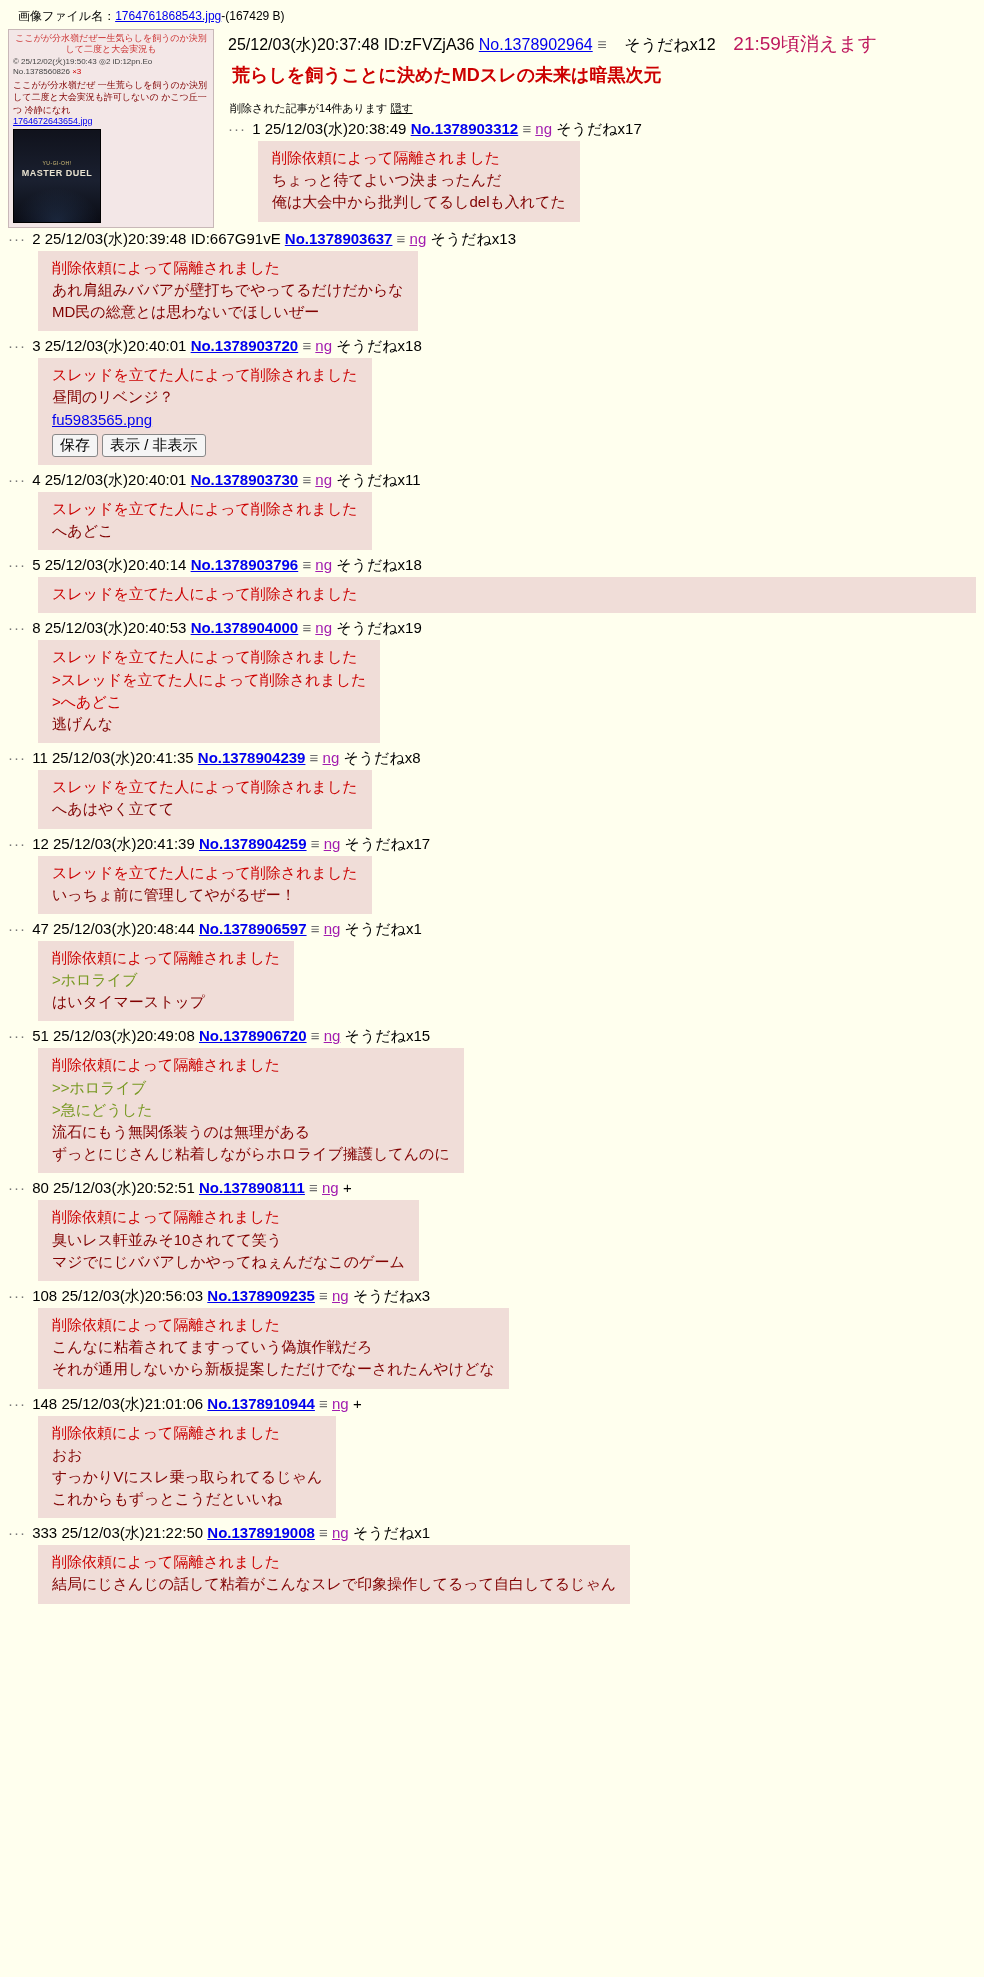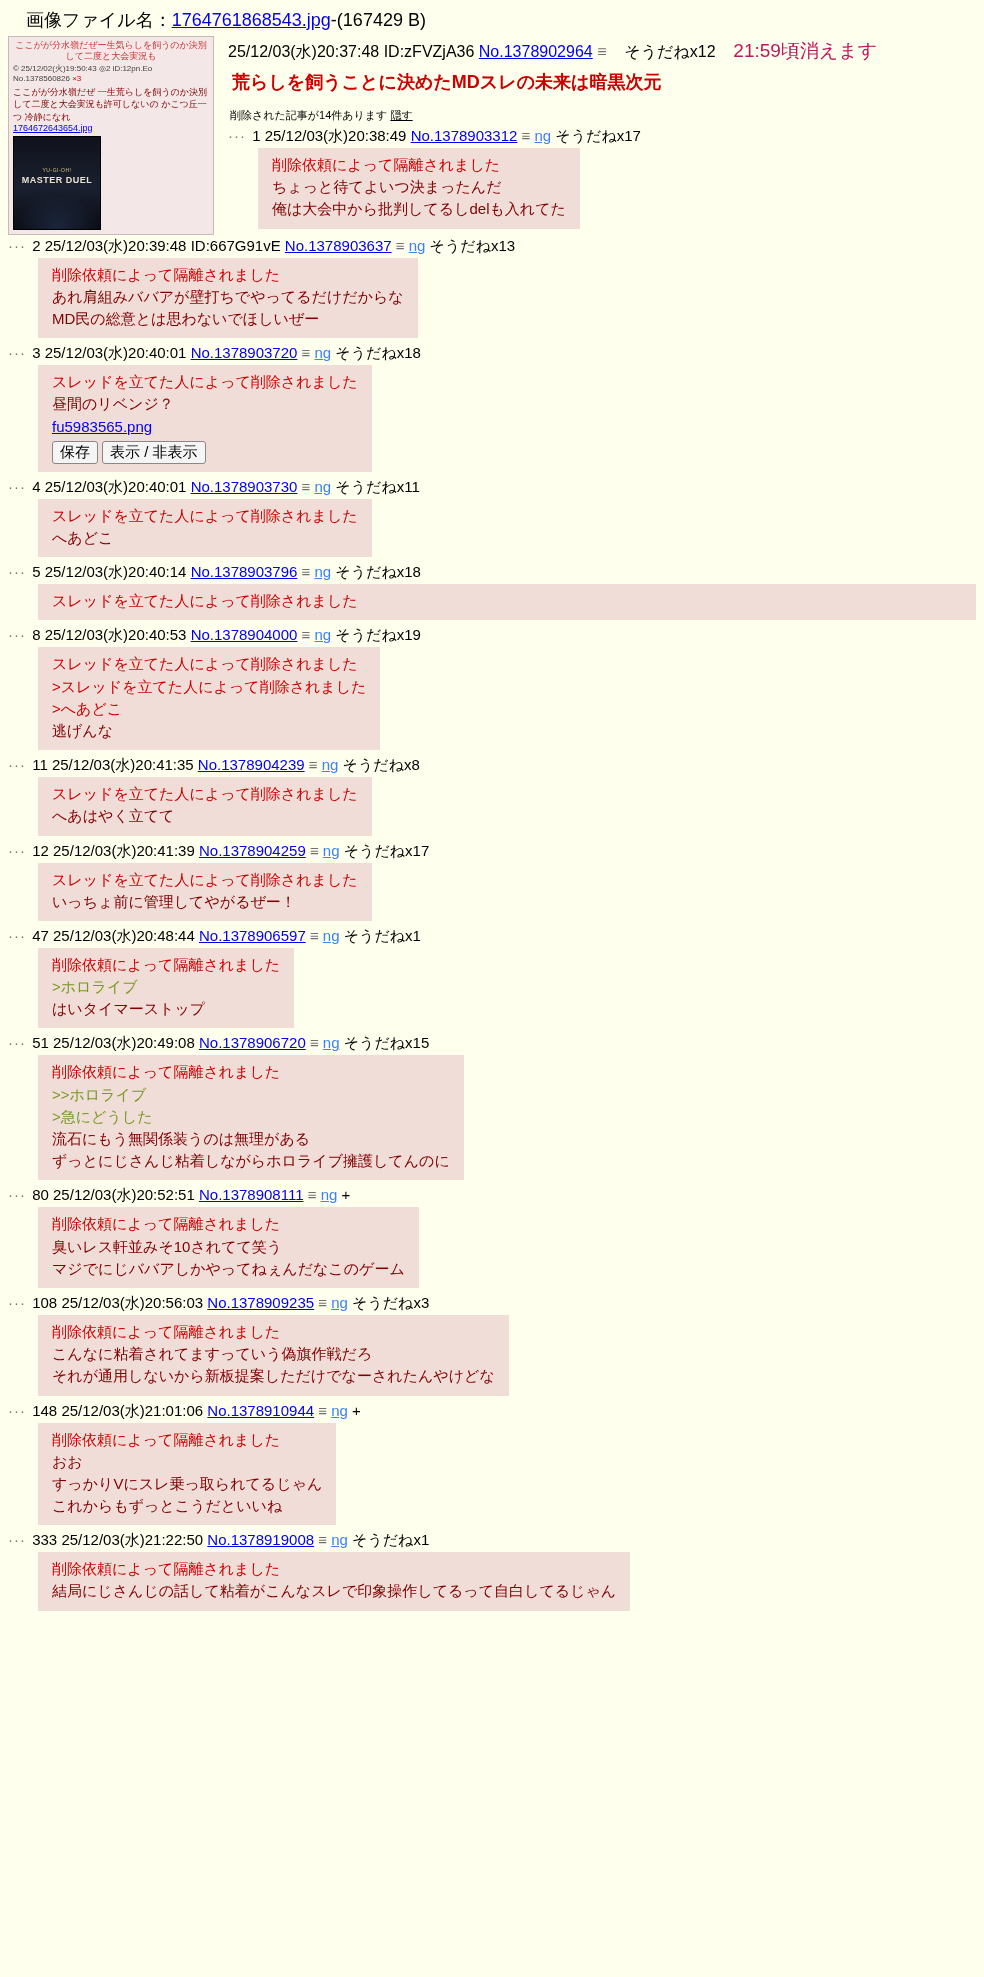--- a/index.html
+++ b/index.html
@@ -7,21 +7,21 @@
     width:984px;
     background:#ffffee;
     font-family:"Liberation Sans","DejaVu Sans",sans-serif;
     font-size:15px;
     color:#800000;
   }
   a{color:#0000ee;text-decoration:underline;}
   .page{padding:6px 8px 20px 8px;}
 
   
-  .filebar{font-size:18px;color:#000;margin:2px 0 4px 18px;}
+  .filebar{font-size:12px;color:#000;margin:2px 0 4px 10px;}
   .filebar .lbl{color:#000;}
   .filebar a{color:#0000ee;}
   .filebar .size{color:#000;}
 
   
   .op{display:flex;align-items:flex-start;gap:14px;}
   .op-thumbwrap{
     width:196px;
     border:1px solid #c8b8b8;
     background:#f3e7e7;
@@ -91,23 +91,23 @@
     margin:0 0 4px 0;
     padding:2px 0 0 0;
   }
   .rep-head{
     font-size:15px;
     color:#000;
     white-space:nowrap;
   }
   .rep-head .dots{color:#777;letter-spacing:1px;margin-right:2px;cursor:pointer;}
   .rep-head .num{color:#000;}
-  .rep-head .no{color:#0000ee;text-decoration:underline;}
+  .rep-head .no{color:#0000ee;text-decoration:underline;font-weight:bold;}
   .rep-head .menu{color:#707070;cursor:pointer;}
-  .rep-head .ng{color:#3b82f6;text-decoration:underline;text-align:right;}
+  .rep-head .ng{color:#a21caf;text-decoration:underline;text-align:right;}
   .rep-head .sd{color:#000;}
   .rep-block{
     background:#f0ddd8;
     display:inline-block;
     padding:6px 14px 8px 14px;
     margin-left:30px;
     margin-top:2px;
   }
   .rep-block.wide{display:block;margin-right:0;}
   .rep-line{

